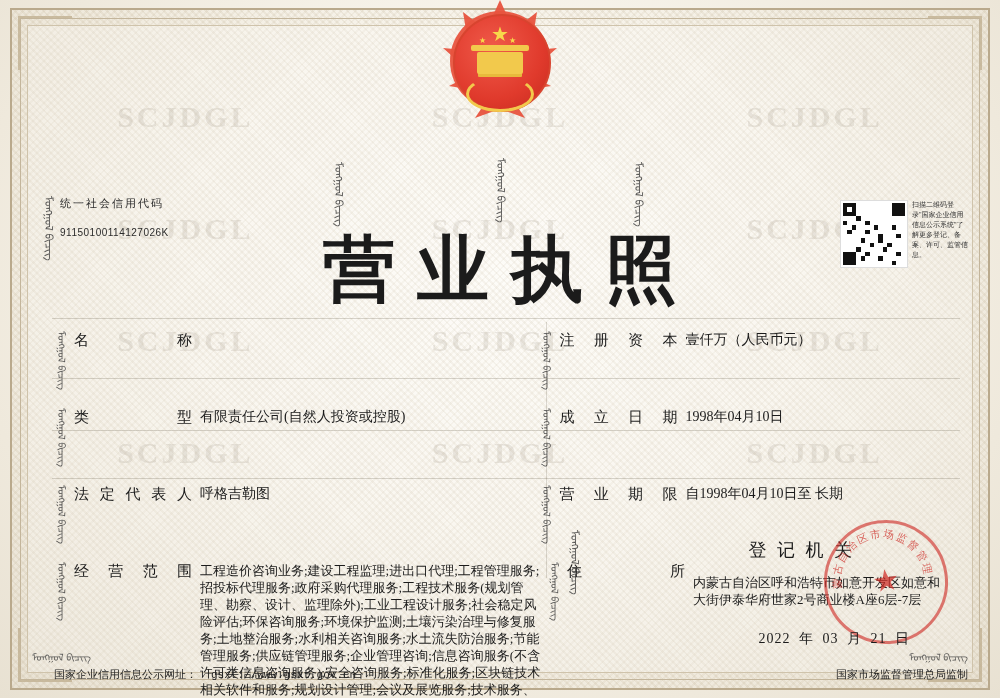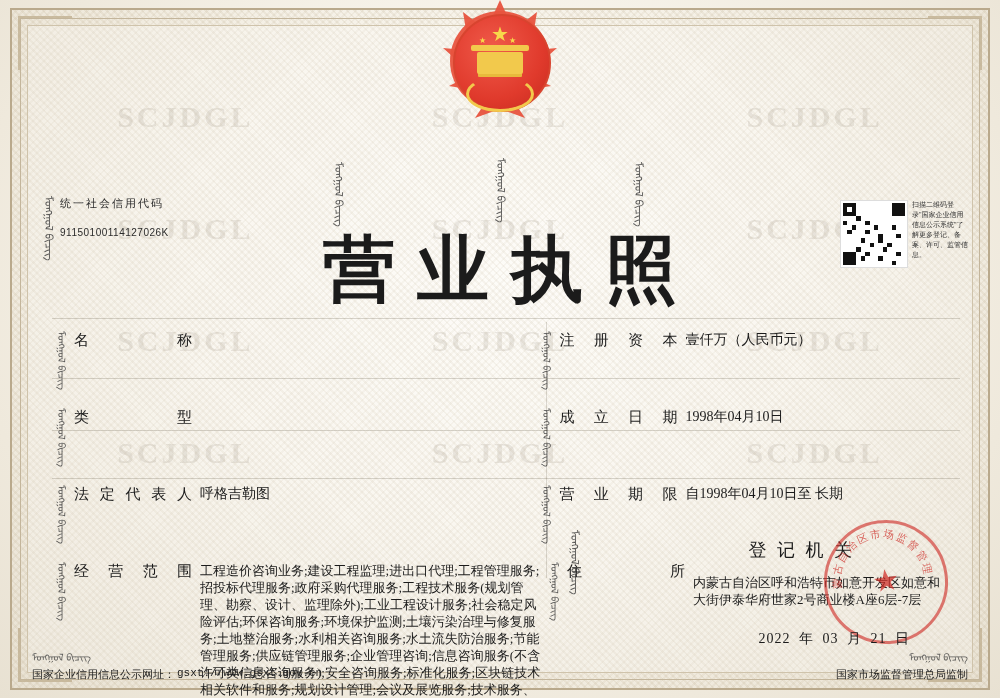--- a/index.html
+++ b/index.html
@@ -186,21 +186,21 @@
   
   .footer{
     position:absolute;left:32px;right:32px;bottom:16px;height:34px;
     display:flex;align-items:flex-end;justify-content:space-between;
   }
   .footer .txt{font-size:11px;color:#222;font-family:"Liberation Serif", serif;}
   .footer .url{font-size:11px;color:#222;font-family:"Liberation Mono", monospace;}
   .footer-mong{font-size:10px;color:#3a3a3a;opacity:.8;letter-spacing:2px;font-family:"Liberation Serif", serif;}
   .footer-left, .footer-right{display:flex;flex-direction:column;gap:3px;}
   .footer-right{align-items:flex-end;}
-  .footer-left .line1{display:flex;gap:2px;align-items:flex-start;}
+  .footer-left .line1{display:flex;gap:14px;align-items:center;margin-left:22px;}
 </style>
 </head>
 <body>
 
 <div class="license">
 
   <div class="frame-outer"></div>
   <div class="frame-mid"></div>
   <div class="frame-inner"></div>
   <div class="corner c-tl"></div>
@@ -332,20 +332,21 @@
 
     <div class="row">
       <div class="col-left">
         <div class="mong-col">
             <div class="mong-in">ᠮᠣᠩᠭᠣᠯ ᠪᠢᠴᠢᠭ</div>
           </div>
         <div class="lbl">
             <span>类</span>
             <span>型</span>
           </div>
+        <div class="val big">有限责任公司(自然人投资或控股)</div>
       </div>
       <div class="col-right">
         <div class="mong-col">
             <div class="mong-in">ᠮᠣᠩᠭᠣᠯ ᠪᠢᠴᠢᠭ</div>
           </div>
         <div class="lbl">
             <span>成</span>
             <span>立</span>
             <span>日</span>
             <span>期</span>

